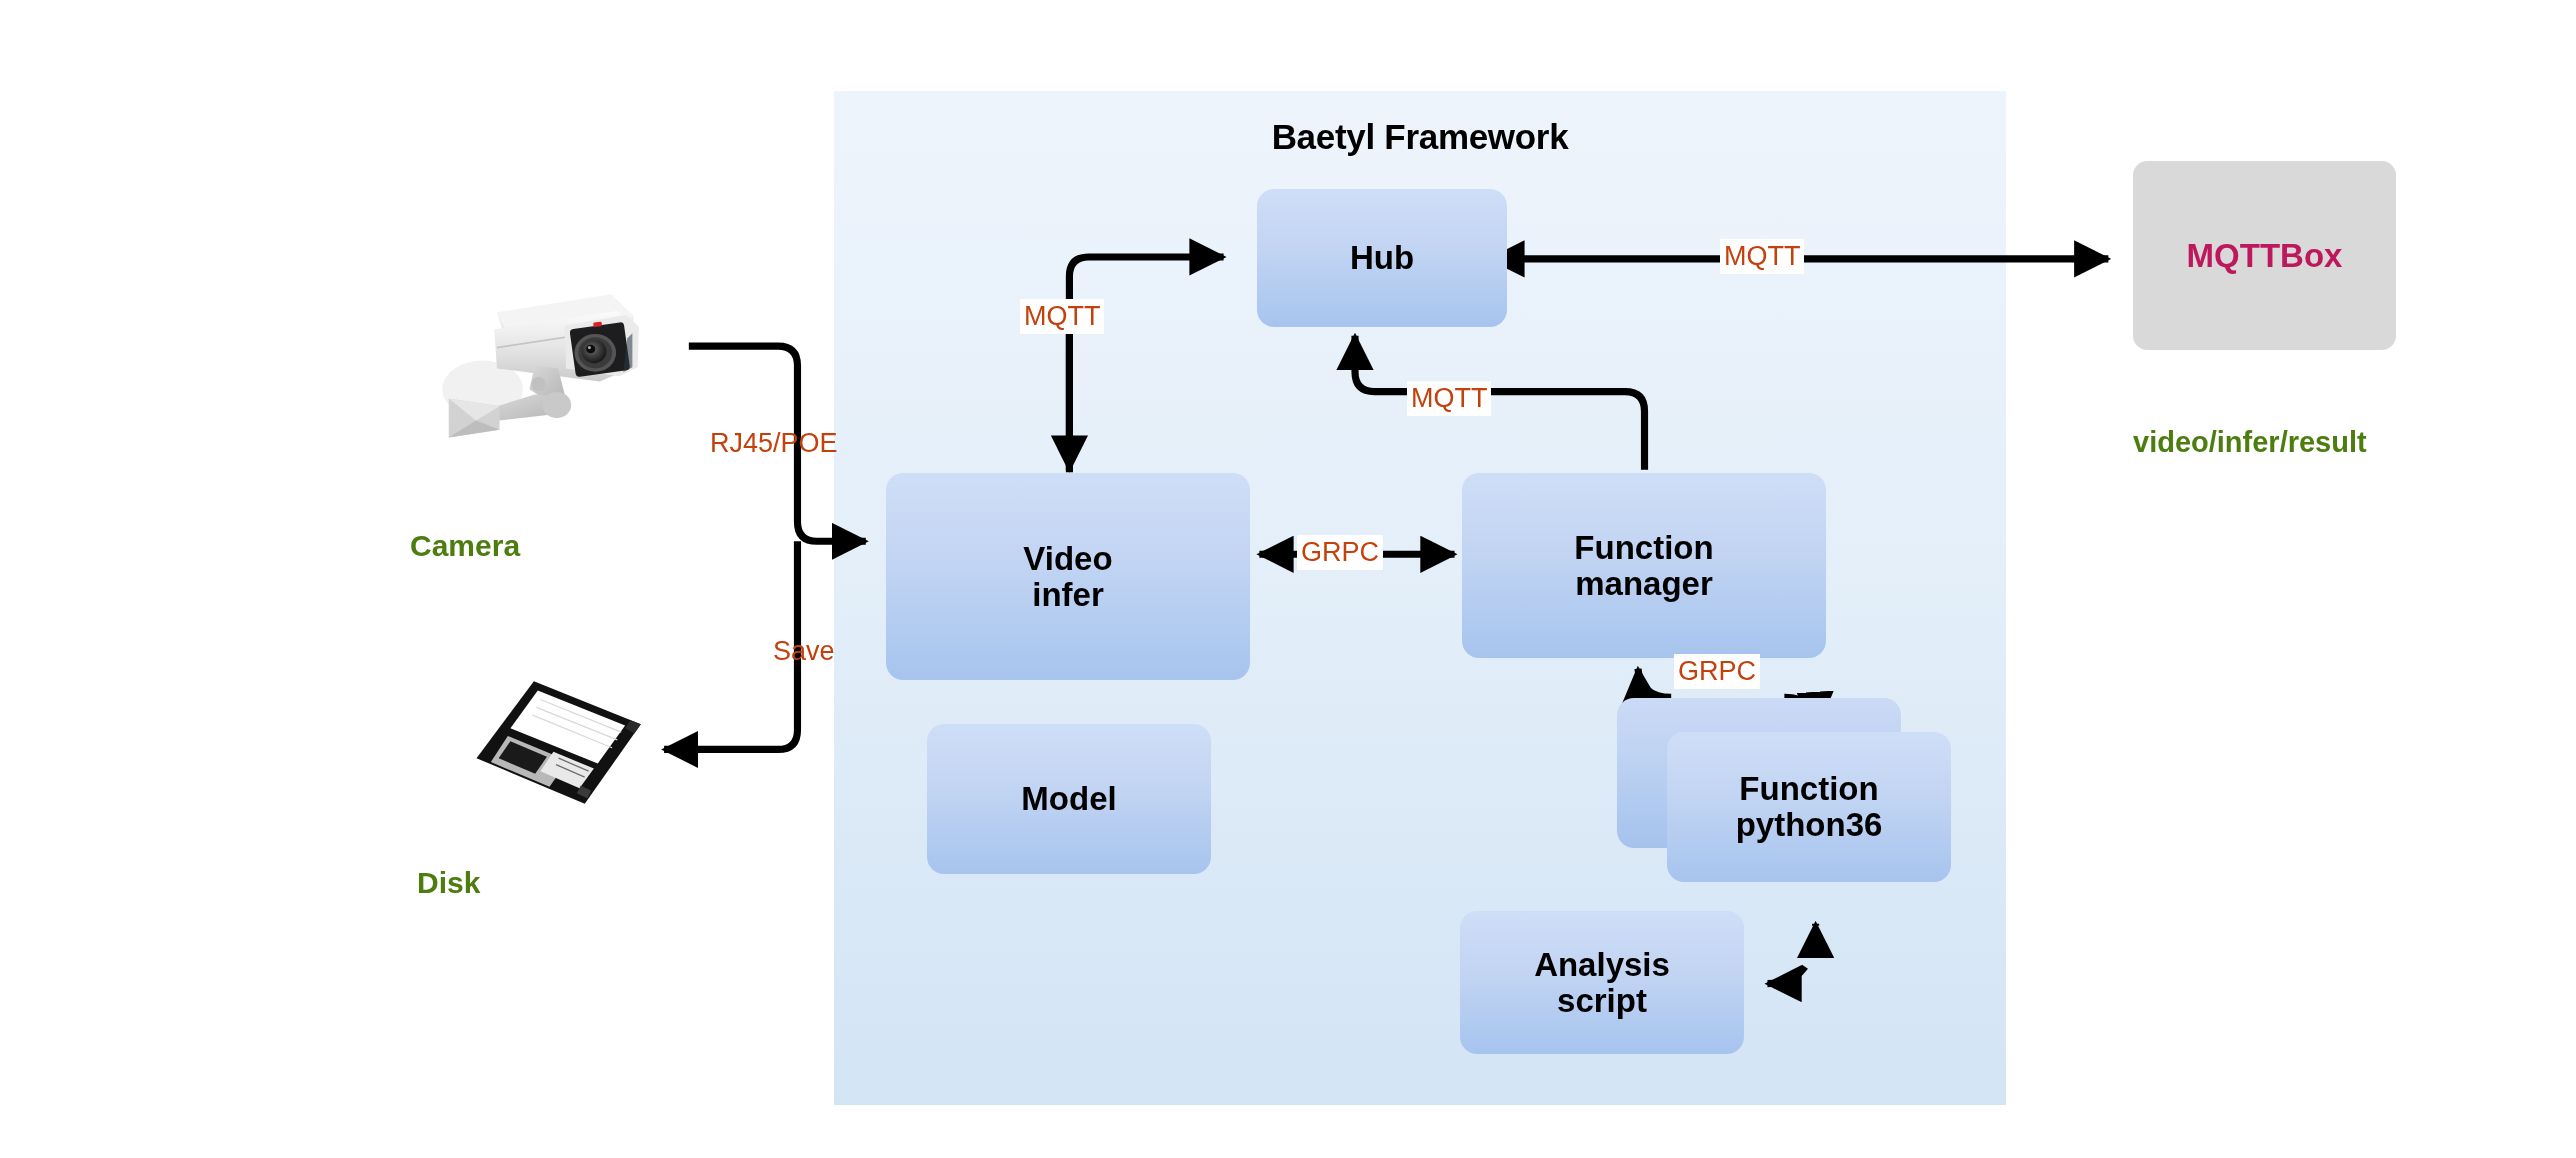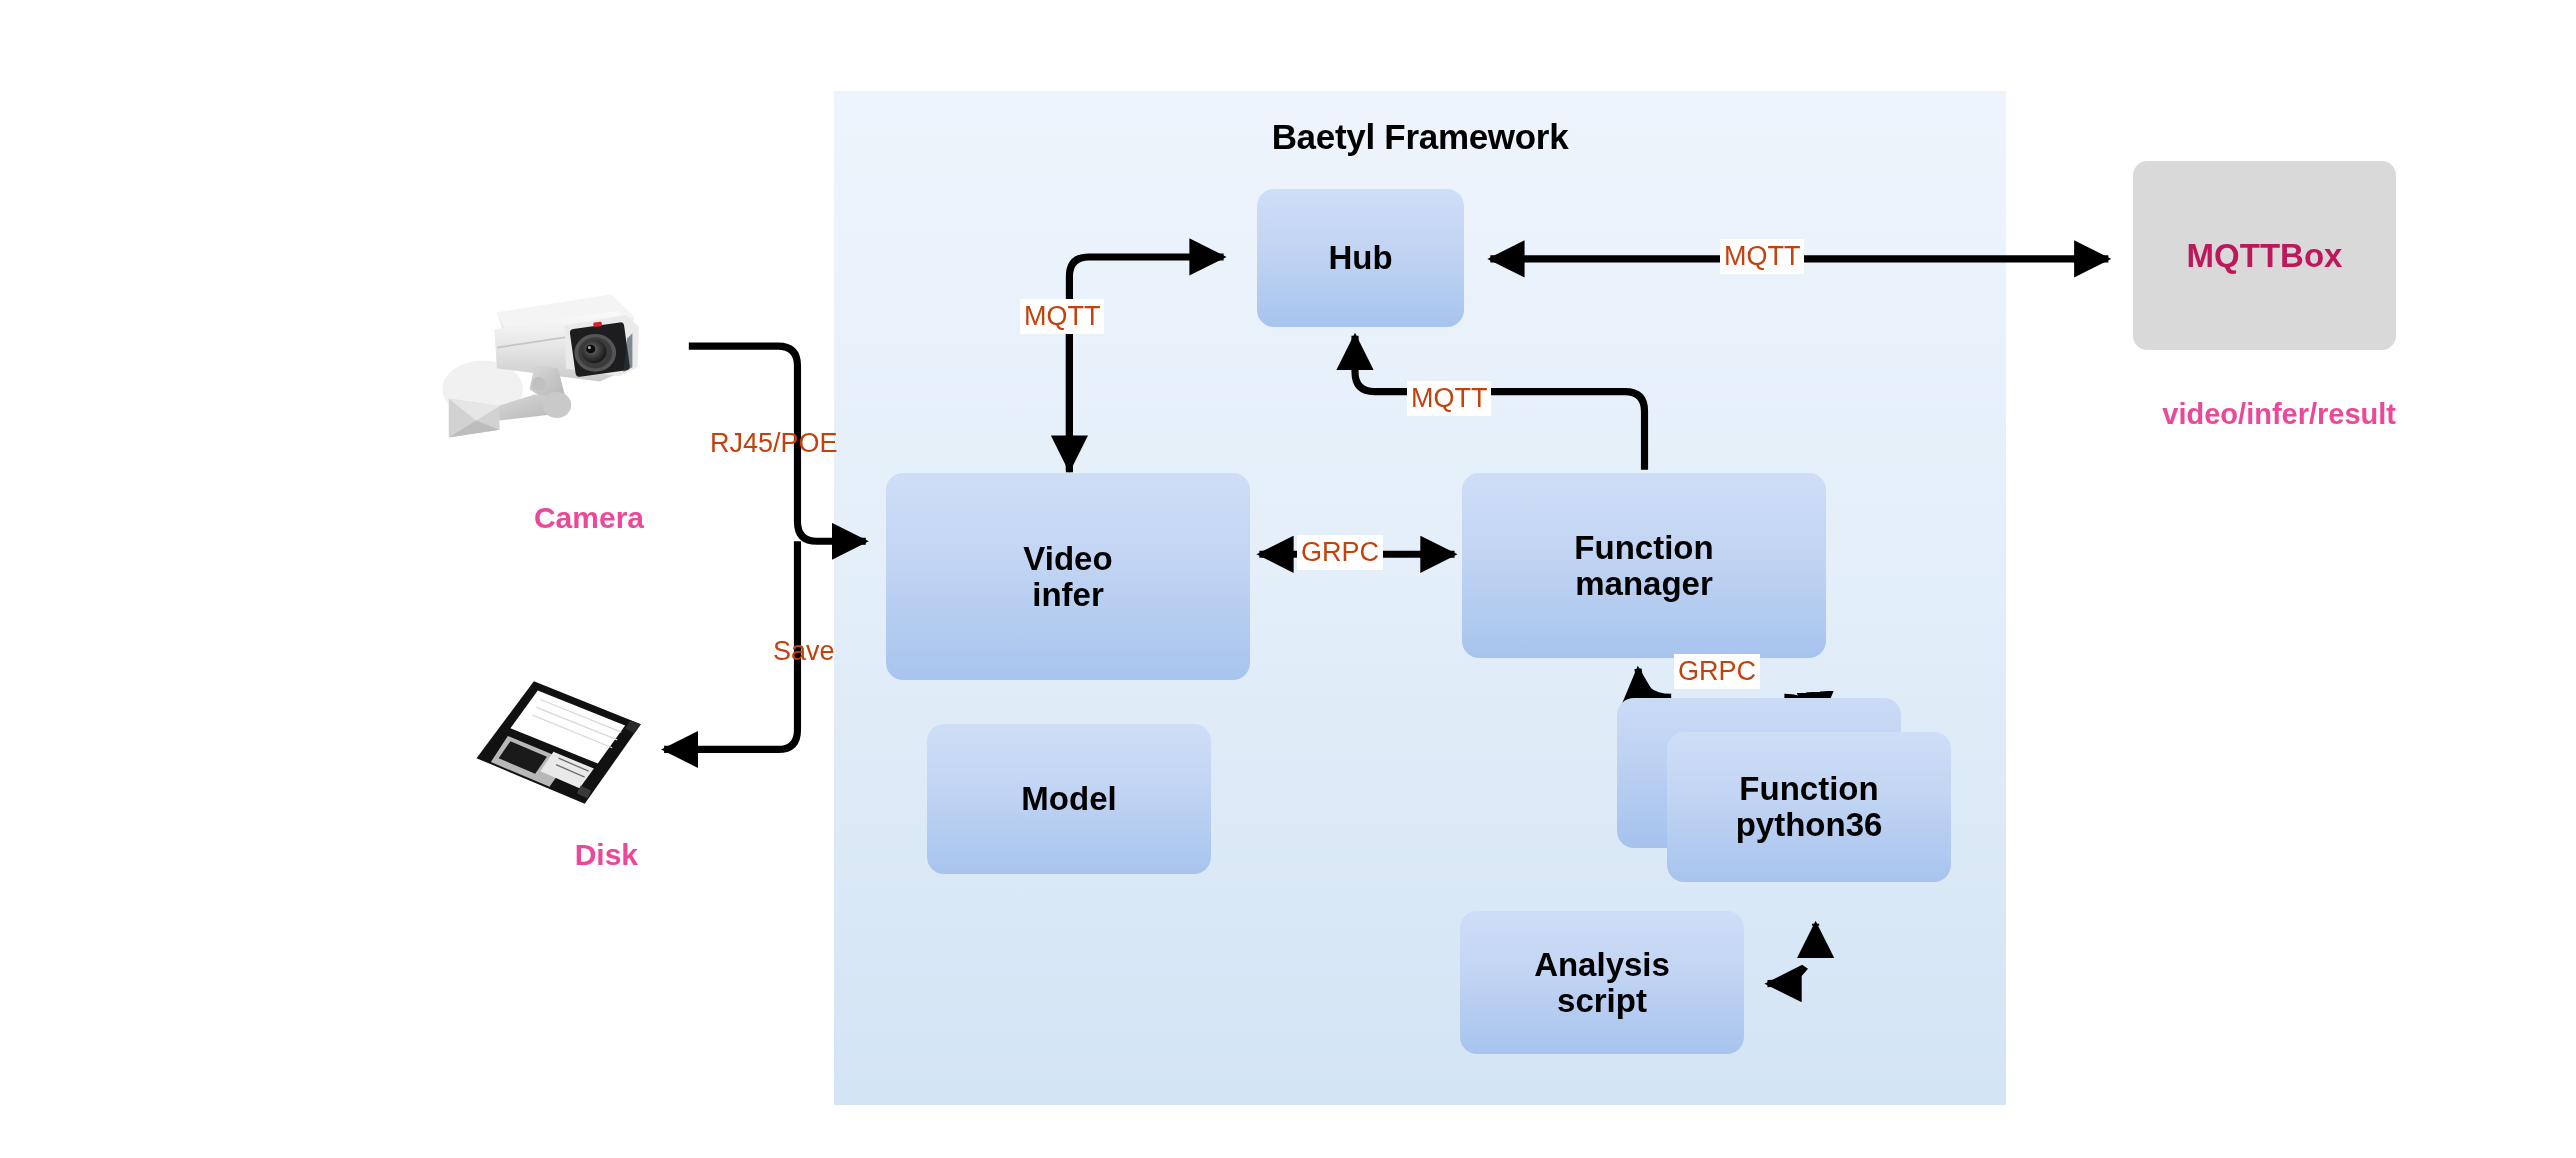--- a/index.html
+++ b/index.html
@@ -72,36 +72,37 @@
     background: #d9d9d9;
     display: flex;
     align-items: center;
     justify-content: center;
     text-align: center;
     font-weight: bold;
     color: #be185d;
     box-sizing: border-box;
   }
 
-  #node-hub        { left: 1257px; top: 189px;  width: 207px; height: 138px; font-size: 33px; }
+  #node-hub        { left: 1257px; top: 189px;  width: 250px; height: 138px; font-size: 33px; }
   #node-videoinfer { left: 886px; top: 473px;  width: 364px; height: 207px; font-size: 33px; }
   #node-funcmgr    { left: 1462px; top: 473px;  width: 364px; height: 185px; font-size: 33px; }
   #node-model      { left: 927px; top: 724px; width: 284px; height: 150px; font-size: 33px; }
   #node-pyghost    { left: 1617px; top: 698px; width: 284px; height: 150px; }
   #node-python36   { left: 1667px; top: 732px; width: 284px; height: 150px; font-size: 33px; }
   #node-analysis   { left: 1460px; top: 911px; width: 284px; height: 143px; font-size: 33px; }
   #node-mqttbox    { left: 2133px; top: 161px;  width: 263px; height: 189px; font-size: 33px; }
 
   
   .free-label {
     position: absolute;
     font-weight: bold;
-    color: #ec4899;
-    text-align: right;
+    color: #4d7c0f;
+    text-align: left;
     font-size: 30px;
+    margin-top: 28px;
   }
   #label-camera  { left: 410px;  top: 501px;  width: 234px; }
   #label-disk    { left: 417px;  top: 838px; width: 221px; }
   #label-topic   { left: 2133px; top: 398px;  width: 263px; font-size: 29px; }
 
   
   .edge-label {
     position: absolute;
     background: #ffffff;
     color: #c2410c;

